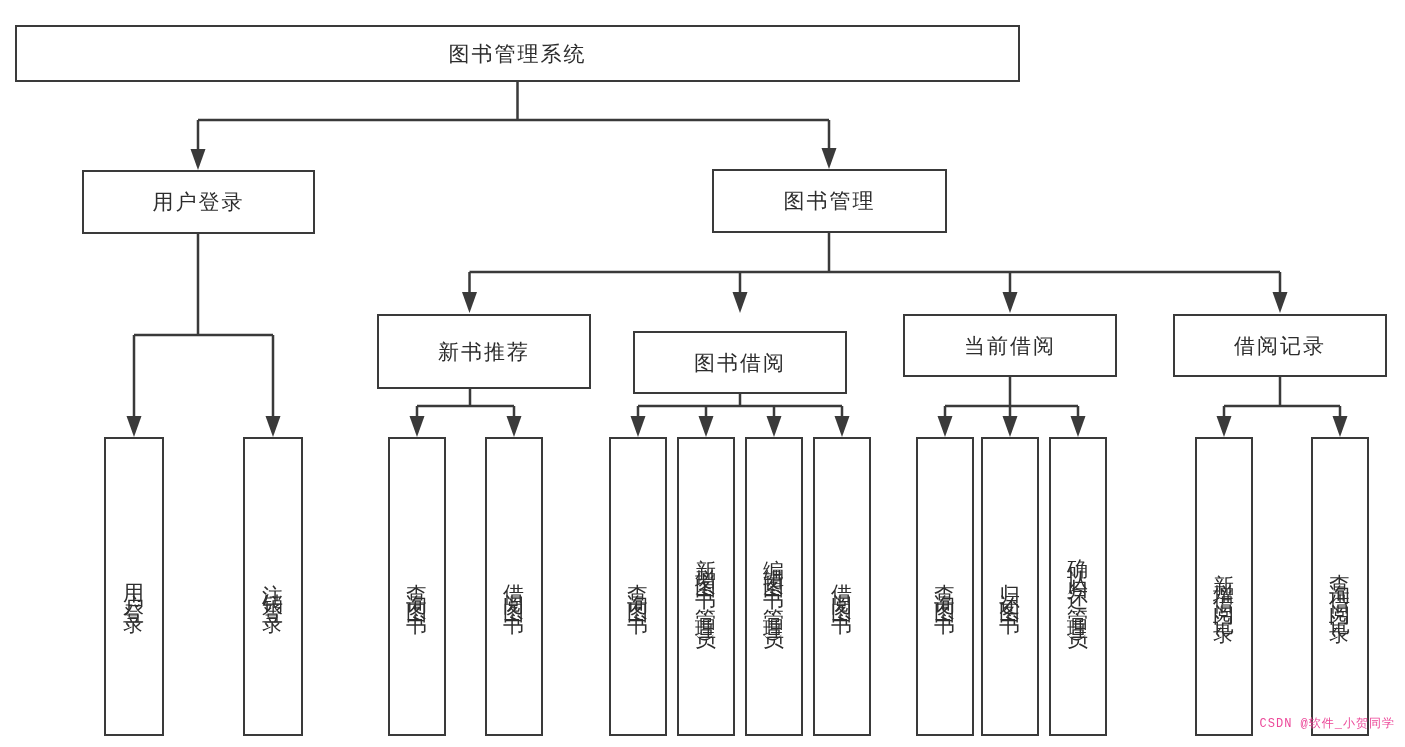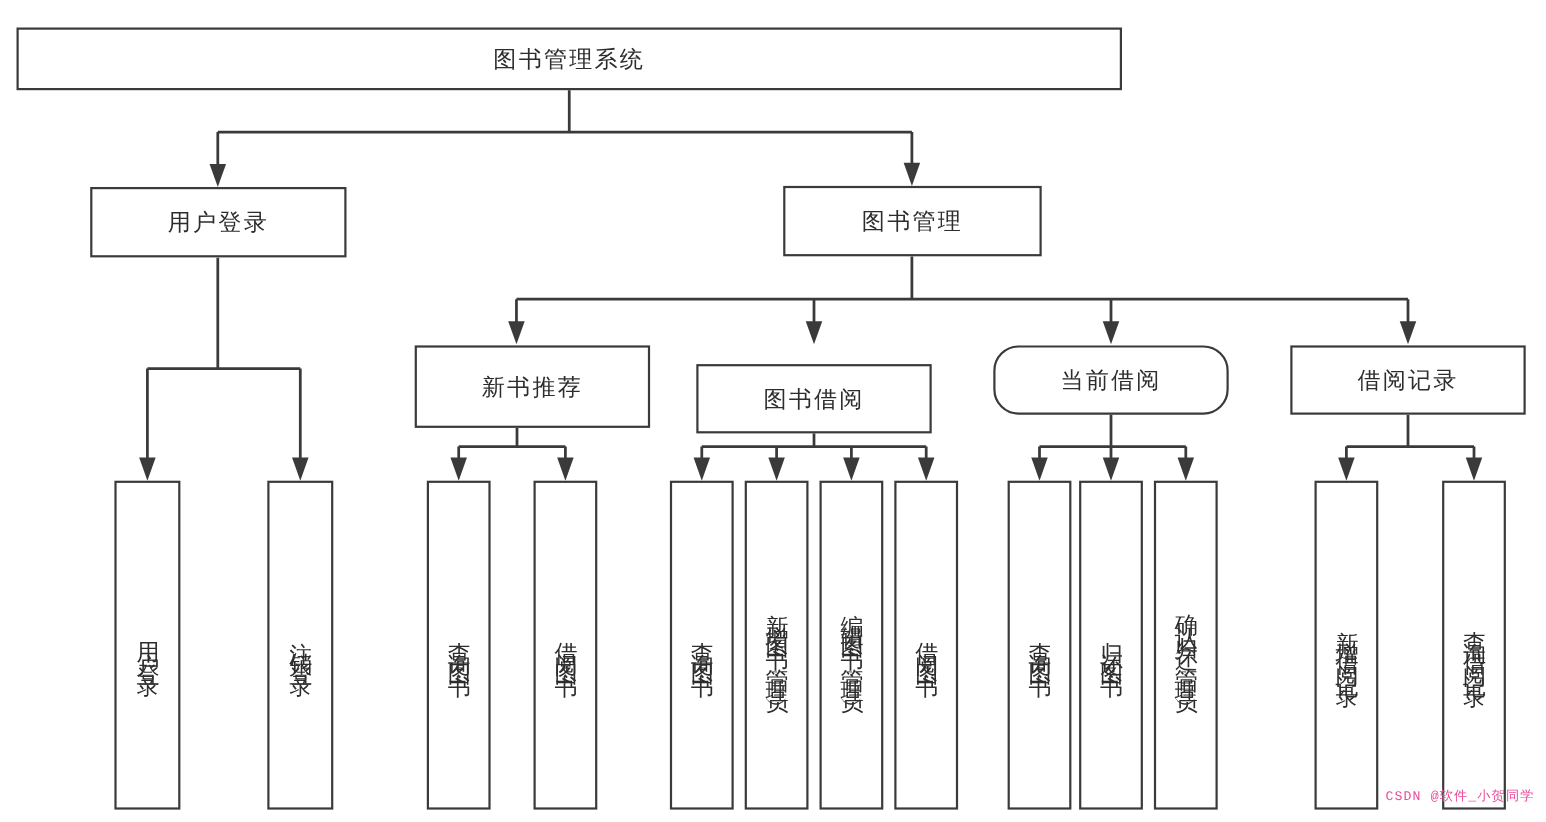--- a/index.html
+++ b/index.html
@@ -75,21 +75,21 @@
     </g>
   </svg>
 
   <div class="box" style="left:15px;top:13px;width:1005px;height:57px;margin-top:12px;">图书管理系统</div>
 
   <div class="box" style="left:82px;top:170px;width:233px;height:64px;">用户登录</div>
   <div class="box" style="left:712px;top:169px;width:235px;height:64px;">图书管理</div>
 
   <div class="box" style="left:377px;top:314px;width:214px;height:75px;">新书推荐</div>
   <div class="box" style="left:633px;top:331px;width:214px;height:63px;">图书借阅</div>
-  <div class="box" style="left:903px;top:314px;width:214px;height:63px;border-radius:23px;">当前借阅</div>
+  <div class="box" style="left:903px;top:314px;width:214px;height:63px;">当前借阅</div>
   <div class="box" style="left:1173px;top:314px;width:214px;height:63px;">借阅记录</div>
 
   <div class="vbox" style="left:104px;top:437px;width:60px;height:299px;">
     <span>用户登录</span>
   </div>
   <div class="vbox" style="left:243px;top:437px;width:60px;height:299px;">
     <span>注销登录</span>
   </div>
 
   <div class="vbox" style="left:388px;top:437px;width:58px;height:299px;">

